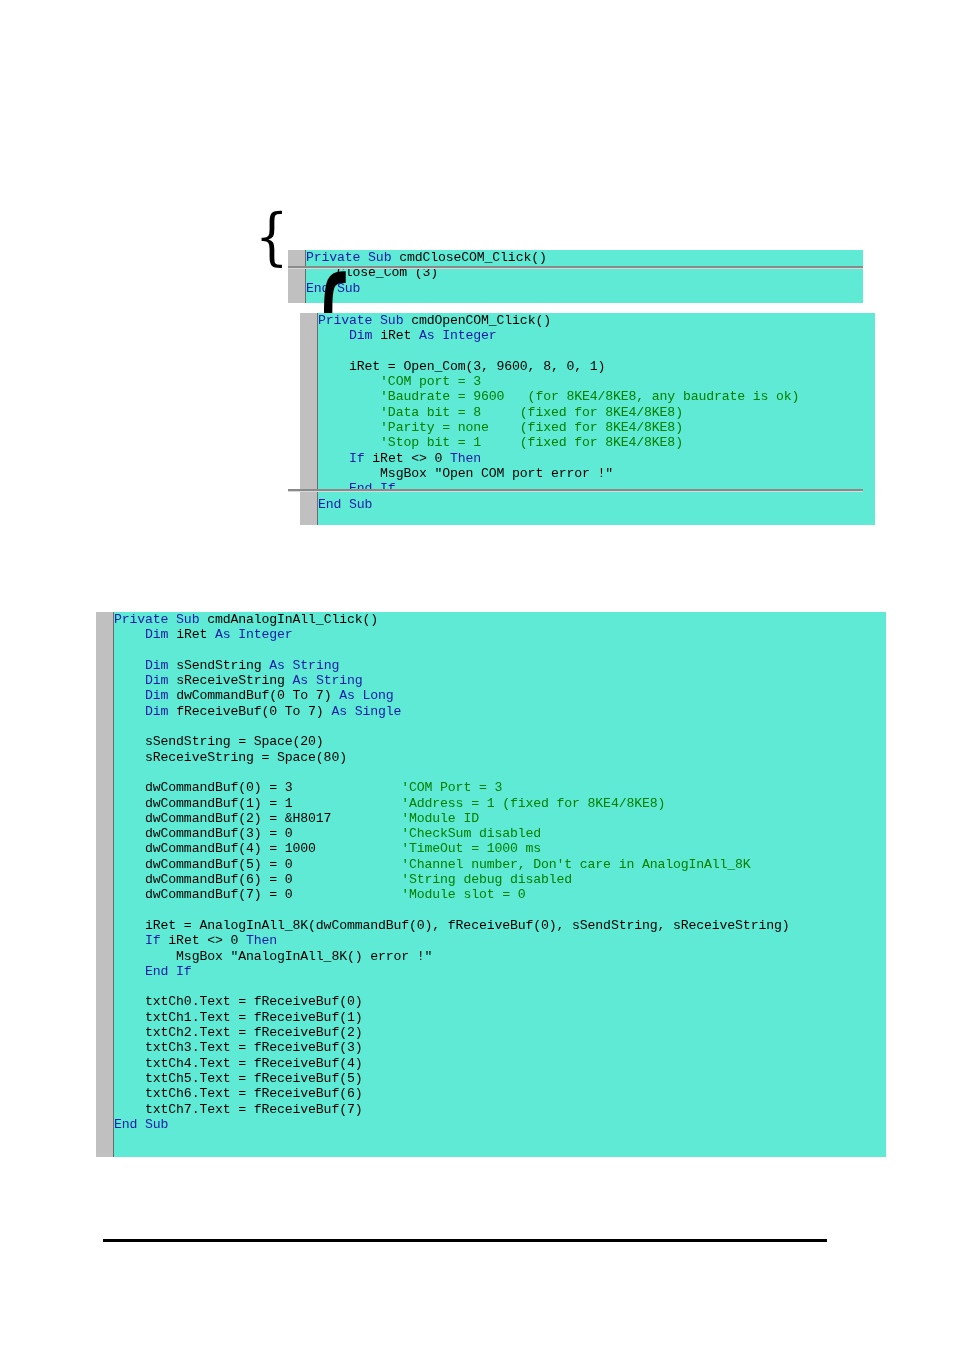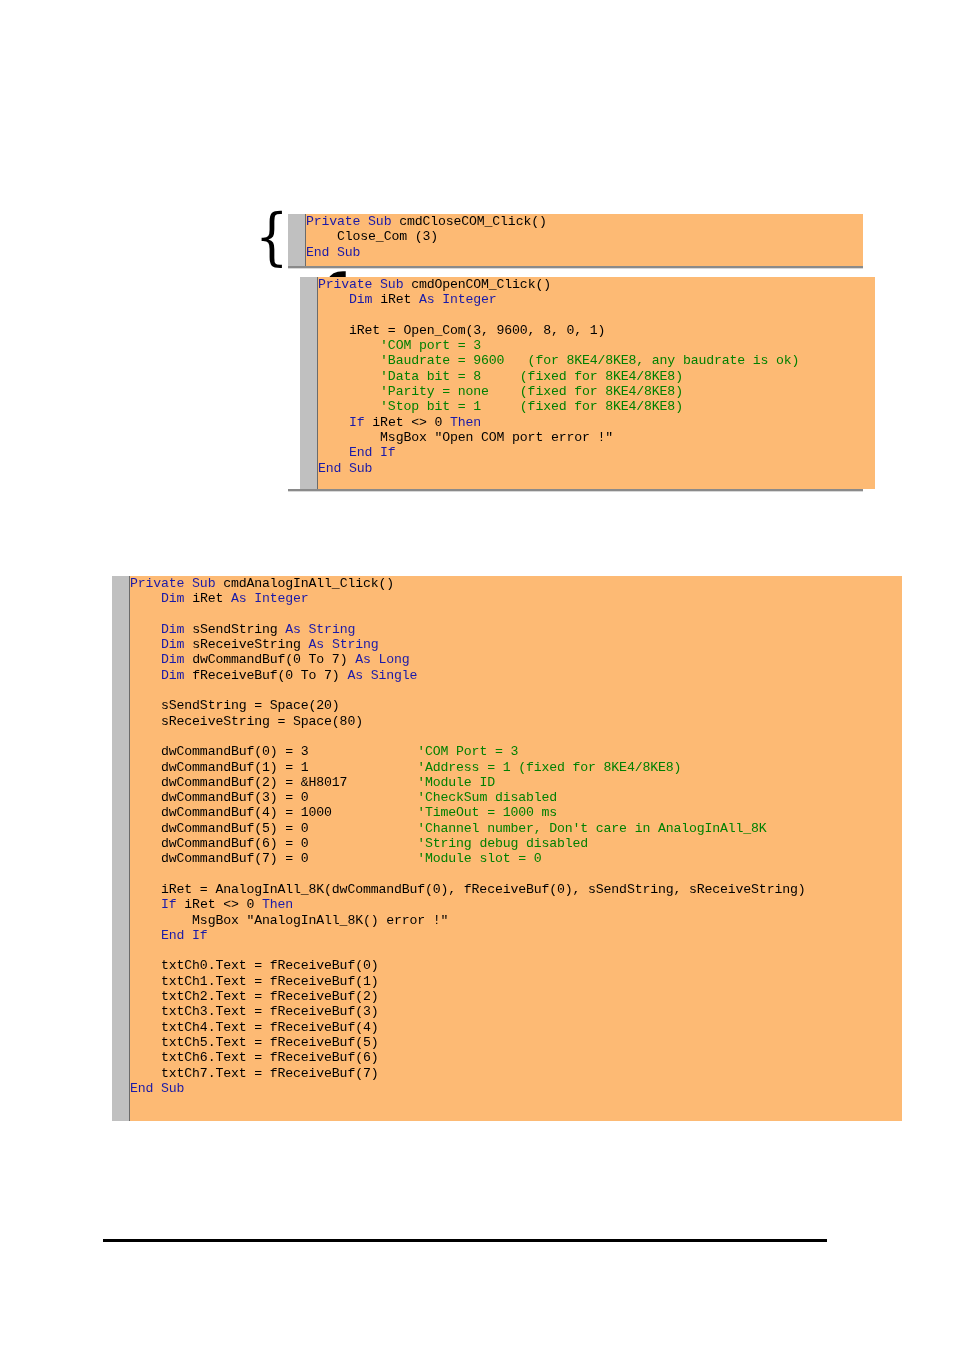--- a/index.html
+++ b/index.html
@@ -11,21 +11,22 @@
     width: 954px;
     height: 1351px;
     position: relative;
     font-family: "Liberation Sans", sans-serif;
     overflow: hidden;
   }
 
   
   .code-panel {
     position: absolute;
-    background: #fdba74;
+    background: #5eead4;
+    margin-top: 36px;
   }
   .gutter {
     position: absolute;
     top: 0;
     left: 0;
     width: 17px;
     height: 100%;
     background: #c0c0c0;
     box-sizing: border-box;
   }
@@ -96,21 +97,21 @@
   }
   #brace-open {
     left: 254px;
     top: 252px;
     font-size: 232px;
     transform: scaleX(0.40);
   }
 
   
   #panel-analog {
-    left: 112px;
+    left: 96px;
     top: 576px;
     width: 790px;
     height: 545px;
   }
 
   
   #footer-rule {
     position: absolute;
     left: 103px;
     top: 1239px;

